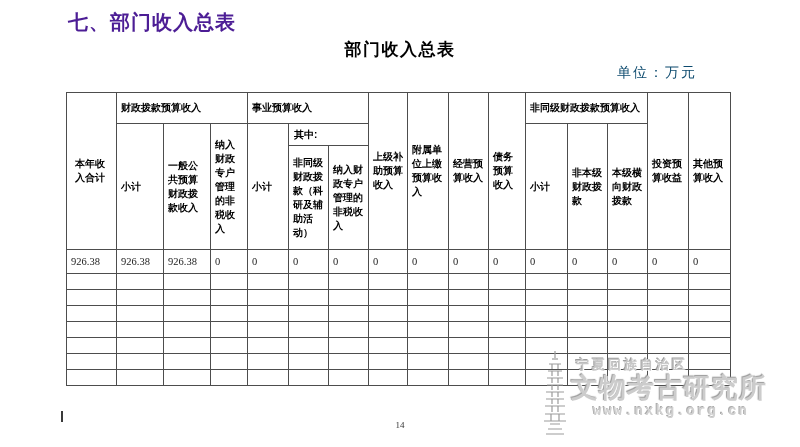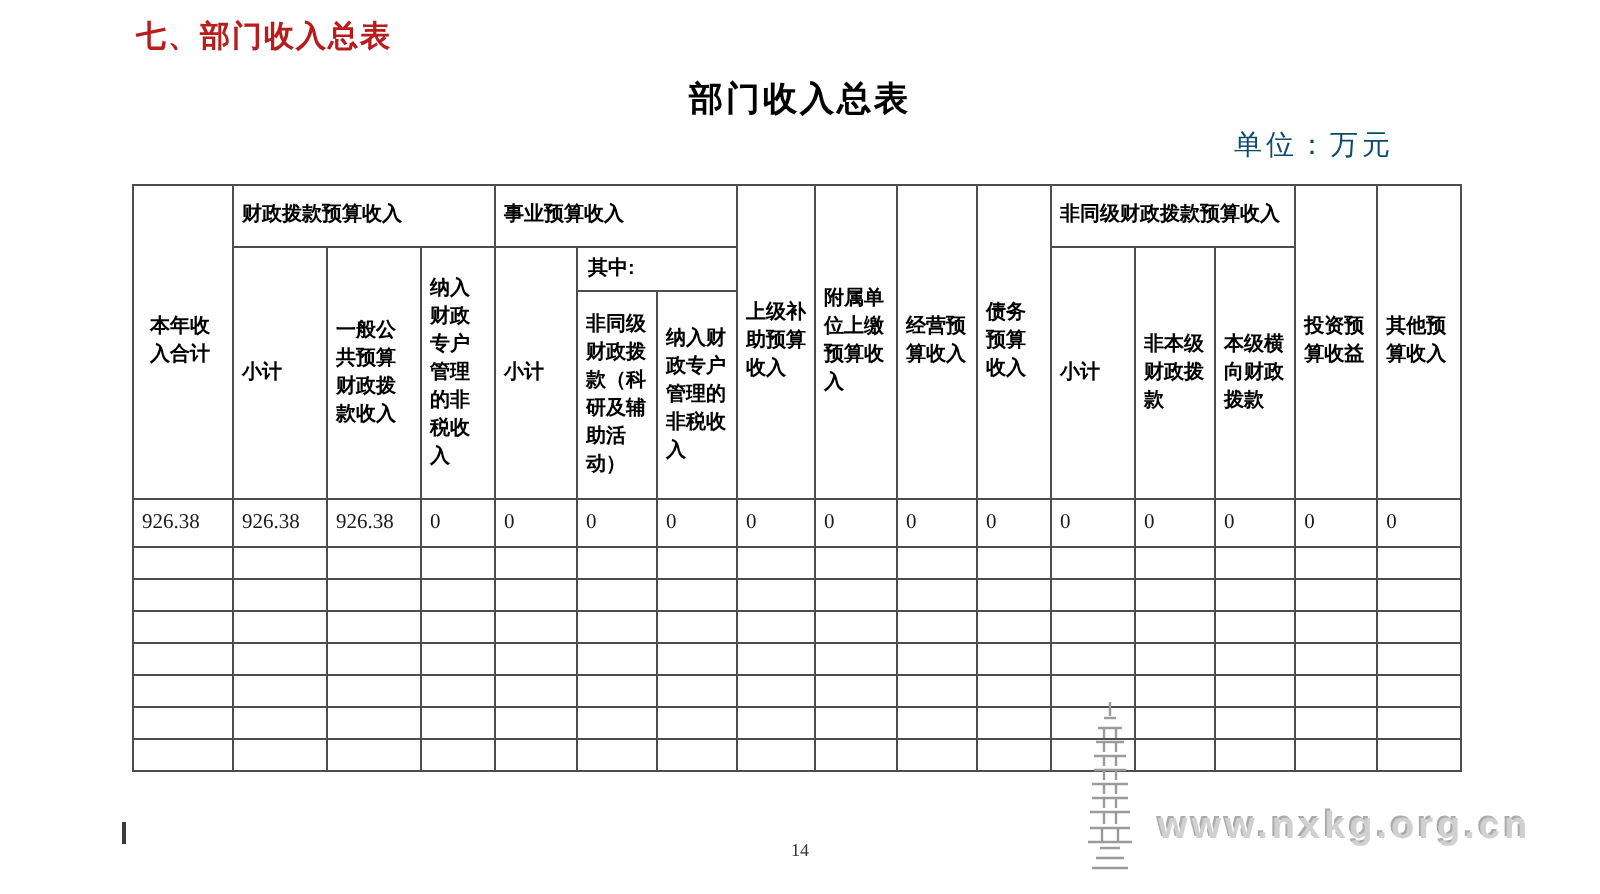--- a/index.html
+++ b/index.html
@@ -2,21 +2,21 @@
 <html><head>
 <meta charset="utf-8">
 <style>
   html,body { margin:0; padding:0; }
   body {
     width:800px; height:447px; position:relative; overflow:hidden;
     background:#ffffff; font-family:"Liberation Sans", sans-serif; color:#000;
   }
   .section-heading {
     position:absolute; left:68px; top:9px;
-    font-size:15px; font-weight:bold; letter-spacing:1px; color:#b91c1c;
+    font-size:20px; font-weight:bold; letter-spacing:1px; color:#4c1d95;
   }
   .table-title {
     position:absolute; left:0; right:0; top:38px; text-align:center;
     font-size:17px; font-weight:bold; letter-spacing:1.5px; color:#000;
   }
   .unit-label {
     position:absolute; left:617px; top:64px;
     font-size:14px; letter-spacing:2px; color:#0c4a6e;
   }
   table.income {
@@ -52,24 +52,25 @@
     color:#c6c6c6; text-shadow:1px 1px 0 #ffffff, -1px -1px 0 #9e9e9e;
     white-space:nowrap;
   }
   .wm-name {
     position:absolute; left:29px; top:22px;
     font-size:27px; font-weight:bold; letter-spacing:1px;
     color:#cccccc; text-shadow:1px 1px 1px #ffffff, -1px -1px 1px #9a9a9a;
     white-space:nowrap;
   }
   .wm-url {
-    position:absolute; left:37px; top:55px;
-    font-size:19px; font-weight:bold; letter-spacing:2px;
+    position:absolute; left:51px; top:55px;
+    font-size:14px; font-weight:bold; letter-spacing:2px;
     color:#d0d0d0; text-shadow:1px 1px 0 #ffffff, -1px -1px 0 #ababab;
     white-space:nowrap;
+    font-family:Liberation Mono, monospace;
   }
   .page-number {
     position:absolute; left:0; right:0; top:420px; text-align:center;
     font-family:"Liberation Serif", serif; font-size:9px; color:#333;
   }
   .text-cursor {
     position:absolute; left:61px; top:411px; width:2px; height:11px;
     background:#3a3a3a;
   }
 </style>
@@ -282,17 +283,19 @@
     <path d="M7 14 H19 M10 14 V19 M16 14 V19"></path>
     <path d="M6 21 H20 M10 21 V26 M16 21 V26"></path>
     <path d="M5 28 H21 M10 28 V33 M16 28 V33"></path>
     <path d="M5 35 H21 M10 35 V40 M16 35 V40"></path>
     <path d="M4 42 H22 M10 42 V47 M16 42 V47"></path>
     <path d="M4 49 H22 M10 49 V54 M16 49 V54"></path>
     <path d="M3 56 H23 M10 56 V62 M16 56 V62"></path>
     <path d="M3 64 H23 M9 64 V71 M17 64 V71"></path>
     <path d="M2 71 H24 M8 74 H18 M6 79 H20 M4 84 H22"></path>
   </svg>
+  <div class="wm-region">宁夏回族自治区</div>
+  <div class="wm-name">文物考古研究所</div>
   <div class="wm-url">www.nxkg.org.cn</div>
 </div>
 
 <div class="page-number">14</div>
 <div class="text-cursor"></div>
 
 </body></html>

